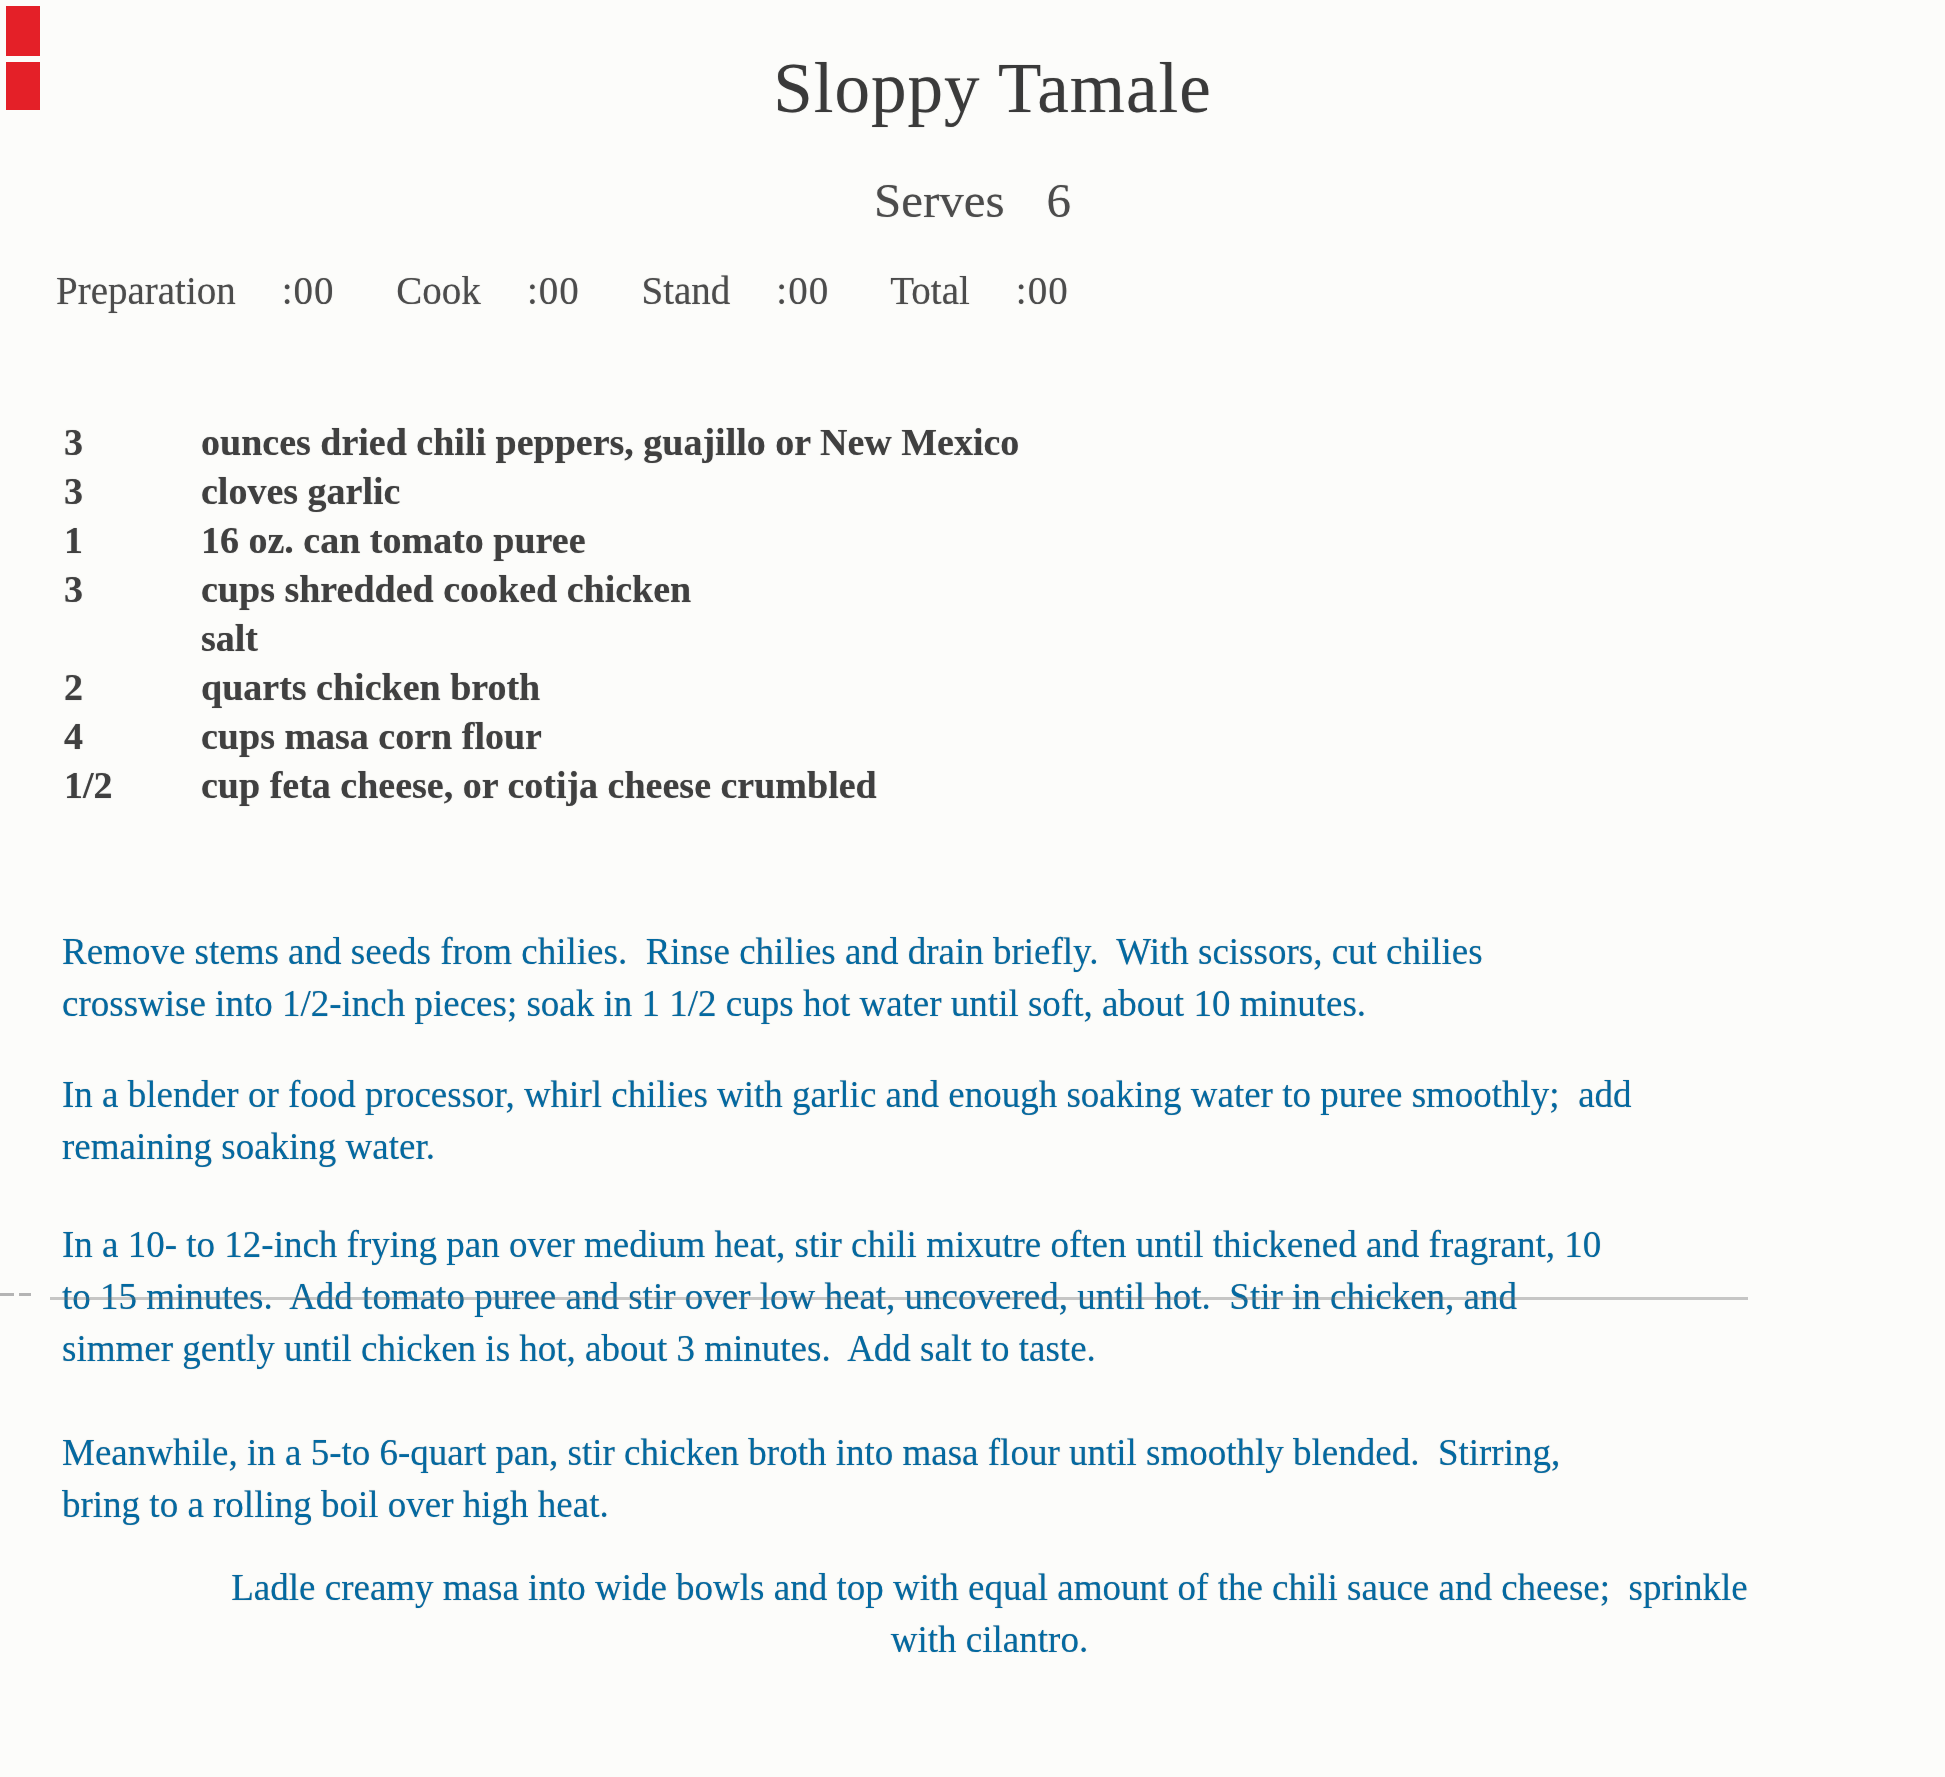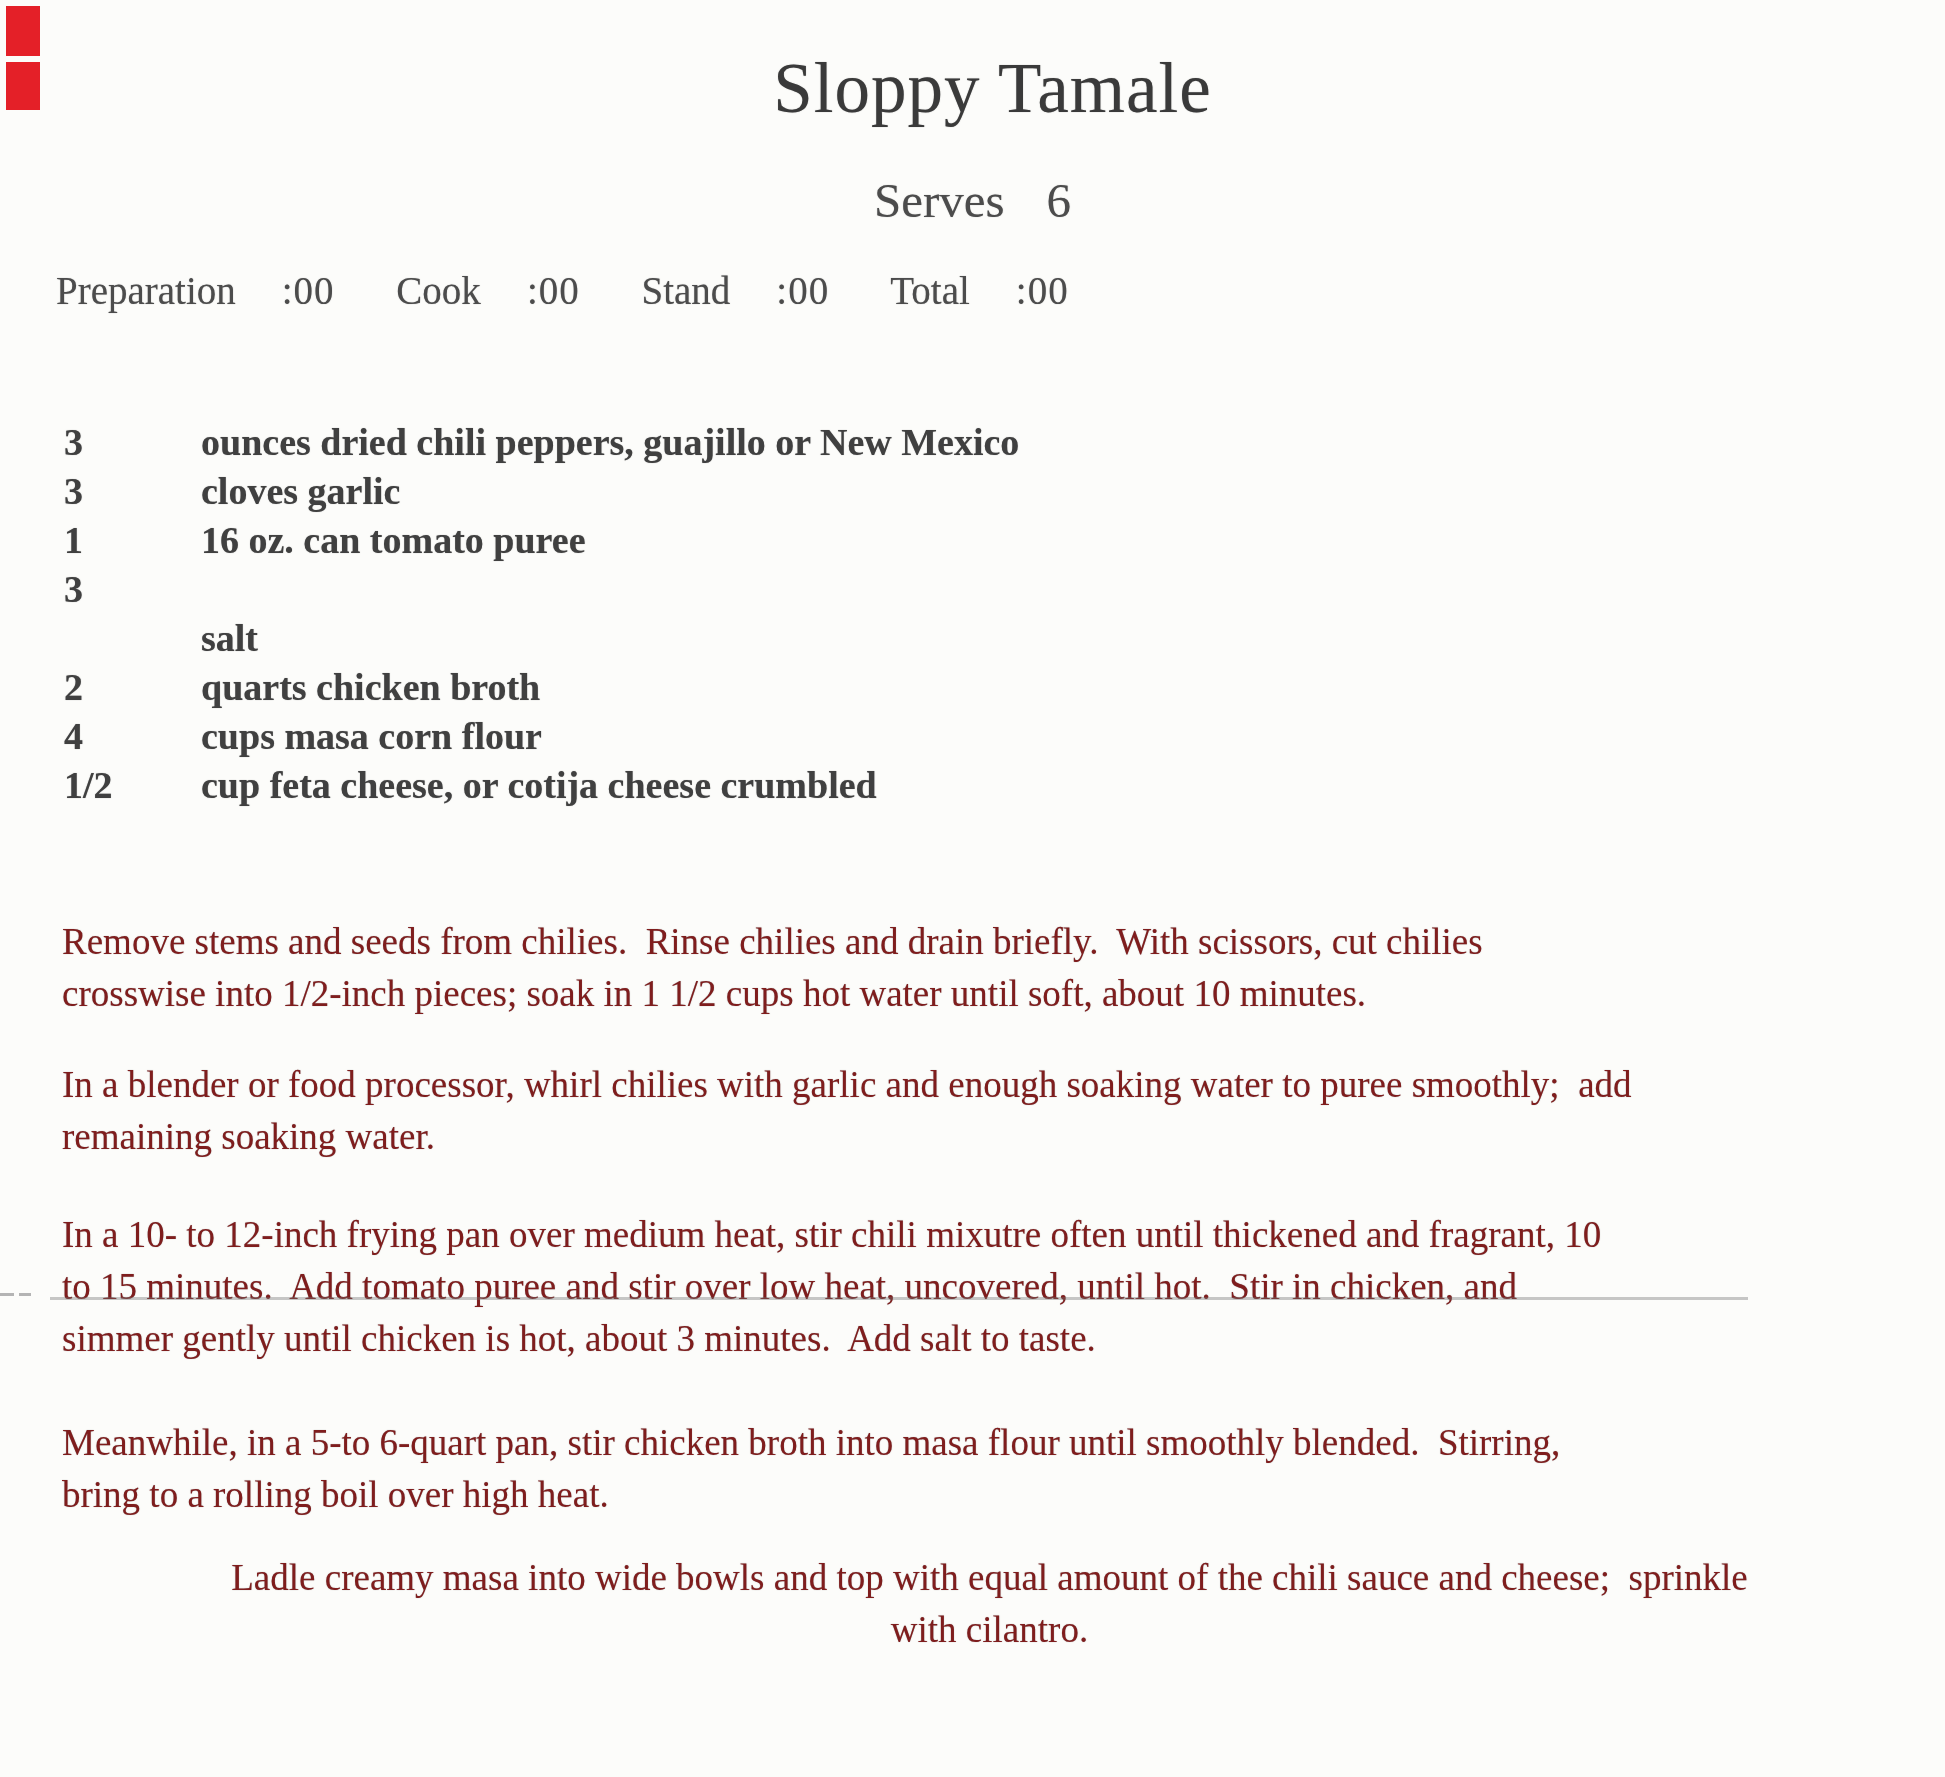--- a/index.html
+++ b/index.html
@@ -37,21 +37,21 @@
     position:absolute; top:418px; left:64px;
     font-size:38px; font-weight:700; color:#404040;
     line-height:49px;
   }
   .ing-row { display:flex; }
   .ing-amount { width:137px; flex:0 0 137px; }
 
   .para {
     position:absolute; left:62px; width:1855px;
     font-size:37px; line-height:52px;
-    white-space:pre-wrap; color:#7f1d1d;
+    white-space:pre-wrap; color:#0369a1;margin-top:10px;
   }
   #p1 { top:916px; }
   #p2 { top:1059px; }
   #p3 { top:1209px; }
   #p4 { top:1417px; }
   #p5 { top:1552px;text-align:center; }
 
   
   .red-mark { position:absolute; left:6px; width:34px; }
   #red-mark-1 { top:6px;  height:50px; }
@@ -92,20 +92,21 @@
   <div class="ing-row">
     <span class="ing-amount">3</span>
       <span class="ing-text">cloves garlic</span>
   </div>
   <div class="ing-row">
     <span class="ing-amount">1</span>
       <span class="ing-text">16 oz. can tomato puree</span>
   </div>
   <div class="ing-row">
     <span class="ing-amount">3</span>
+      <span class="ing-text">cups shredded cooked chicken</span>
   </div>
   <div class="ing-row">
     <span class="ing-amount"></span>
       <span class="ing-text">salt</span>
   </div>
   <div class="ing-row">
     <span class="ing-amount">2</span>
       <span class="ing-text">quarts chicken broth</span>
   </div>
   <div class="ing-row">

